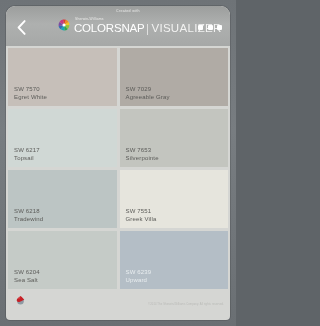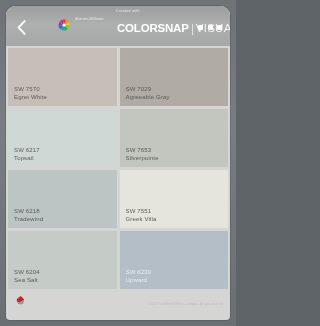--- a/index.html
+++ b/index.html
@@ -103,22 +103,22 @@
   #wordmark {
     position: absolute;
     left: 18px;
     top: 13px;
     white-space: nowrap;
     font-size: 11.5px;
     line-height: 13px;
     letter-spacing: -0.2px;
     color: #ffffff;
   }
-  #wordmark .thin { font-weight: 700; margin-left: 43px; }
-  #wordmark .bold { font-weight: 700; text-align: center; }
+  #wordmark .thin { font-weight: 400; }
+  #wordmark .bold { font-weight: 400; text-align: center; }
   #wordmark .divider {
     display: inline-block;
     width: 1px;
     height: 11px;
     background: #e9e9e8;
     margin: 0 3px -1px 3px;
     vertical-align: middle;
     opacity: 0.85;
   }
   #wordmark .vis {

